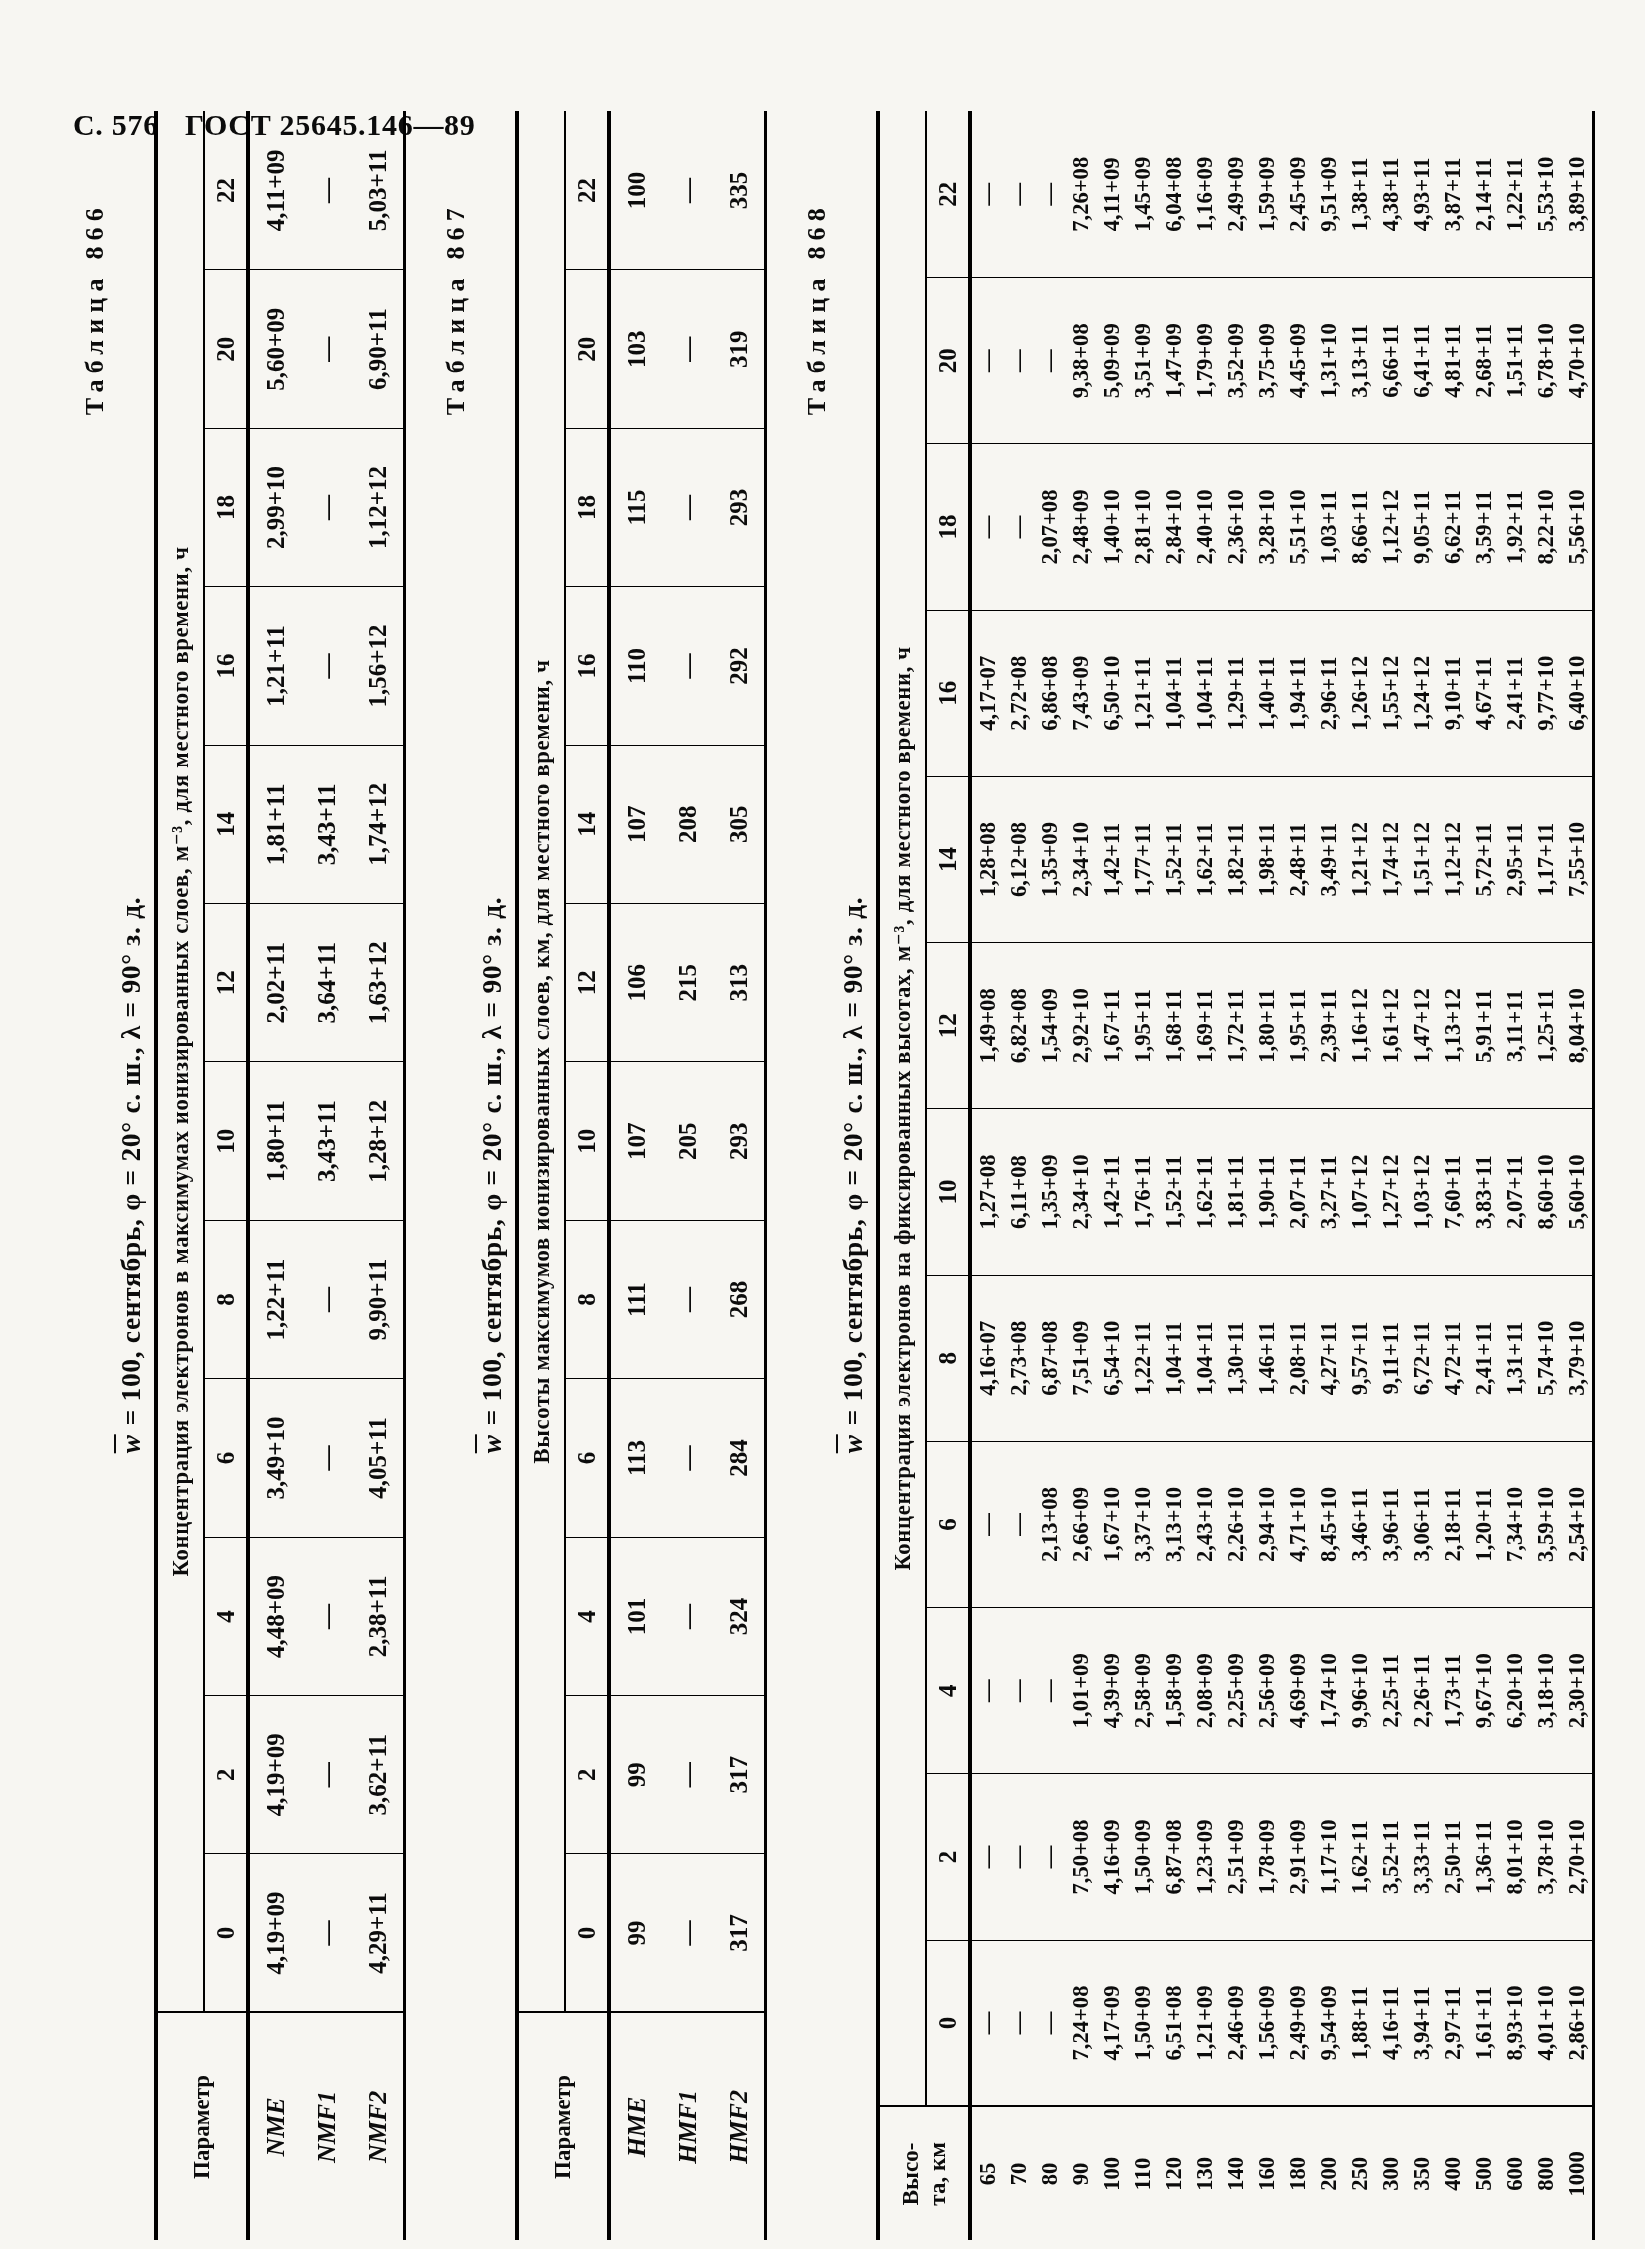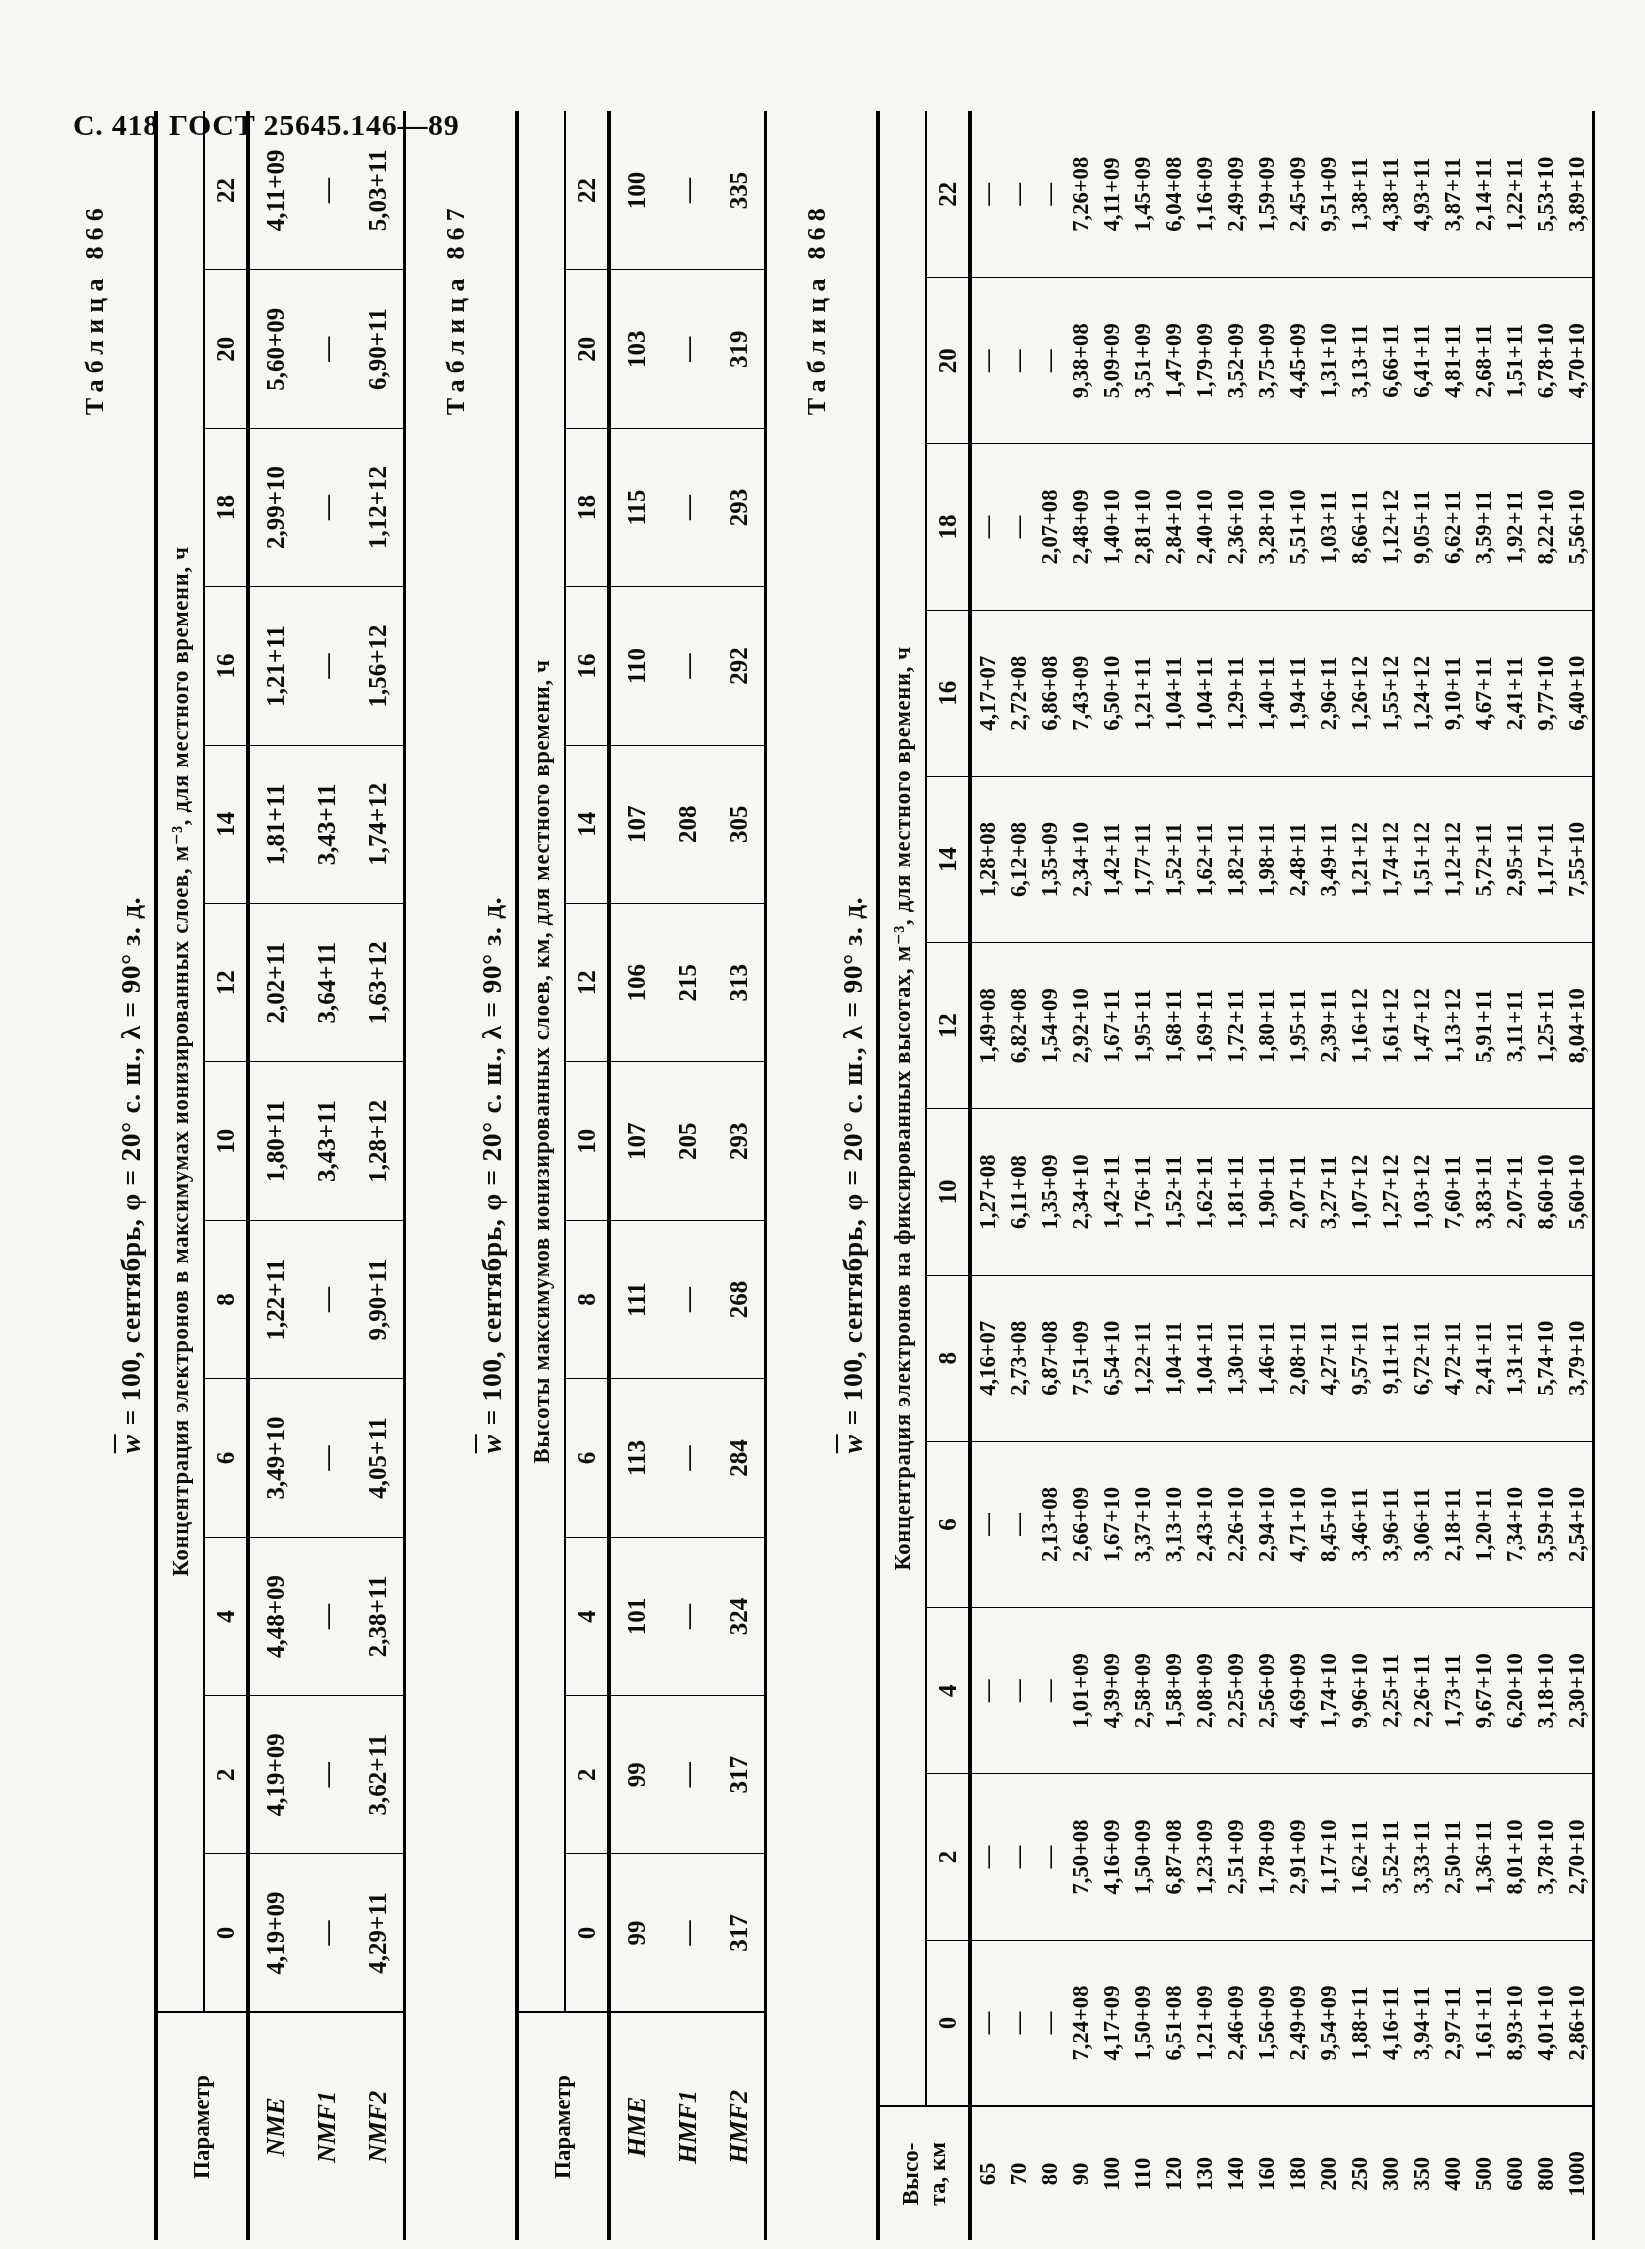--- a/index.html
+++ b/index.html
@@ -9,21 +9,21 @@
     font-family:"Liberation Serif","DejaVu Serif",serif;
     color:#0c0c0c;
     position:relative;
     overflow:hidden;
   }
   .page-header {
     position:absolute; left:73px; top:108px;
     font-size:30px; font-weight:bold; letter-spacing:0.7px;
     white-space:nowrap;
   }
-  .page-header .doc-id { margin-left:10px; }
+  .page-header .doc-id { margin-left:26px; }
   
   .rot-wrap { position:absolute; left:77px; top:100px; width:1545px; height:2150px; }
   .landscape {
     width:2150px; height:1545px;
     transform-origin:0 0;
     transform: rotate(-90deg) translateX(-2150px);
   }
   .block { margin-bottom:32px; }
   .tbl-label {
     text-align:right; padding-right:102px;
@@ -60,21 +60,21 @@
   td.param.it { font-style:italic; font-size:26px; }
   td.val + td.val { border-left:1.4px solid #000; }
   .t0 td, .t1 td { height:51px; font-size:25px; }
   .t2 td { height:31px; font-size:22.6px; }
   .t2 td.param { font-size:22.6px; }
 </style>
 </head>
 <body>
 
 <div class="page-header">
-  <span>С. 418</span><span class="doc-id">ГОСТ 25645.146—89</span>
+  <span>С. 576</span><span class="doc-id">ГОСТ 25645.146—89</span>
 </div>
 
 <div class="rot-wrap">
   <div class="landscape">
 
     <section class="block">
       <div class="tbl-label">Таблица 866</div>
       <div class="tbl-title"><span class="ov">w</span><span> = 100,  сентябрь,  φ = 20°  с. ш.,  λ = 90°  з. д.</span></div>
       <table class="dt t0">
           <colgroup>

